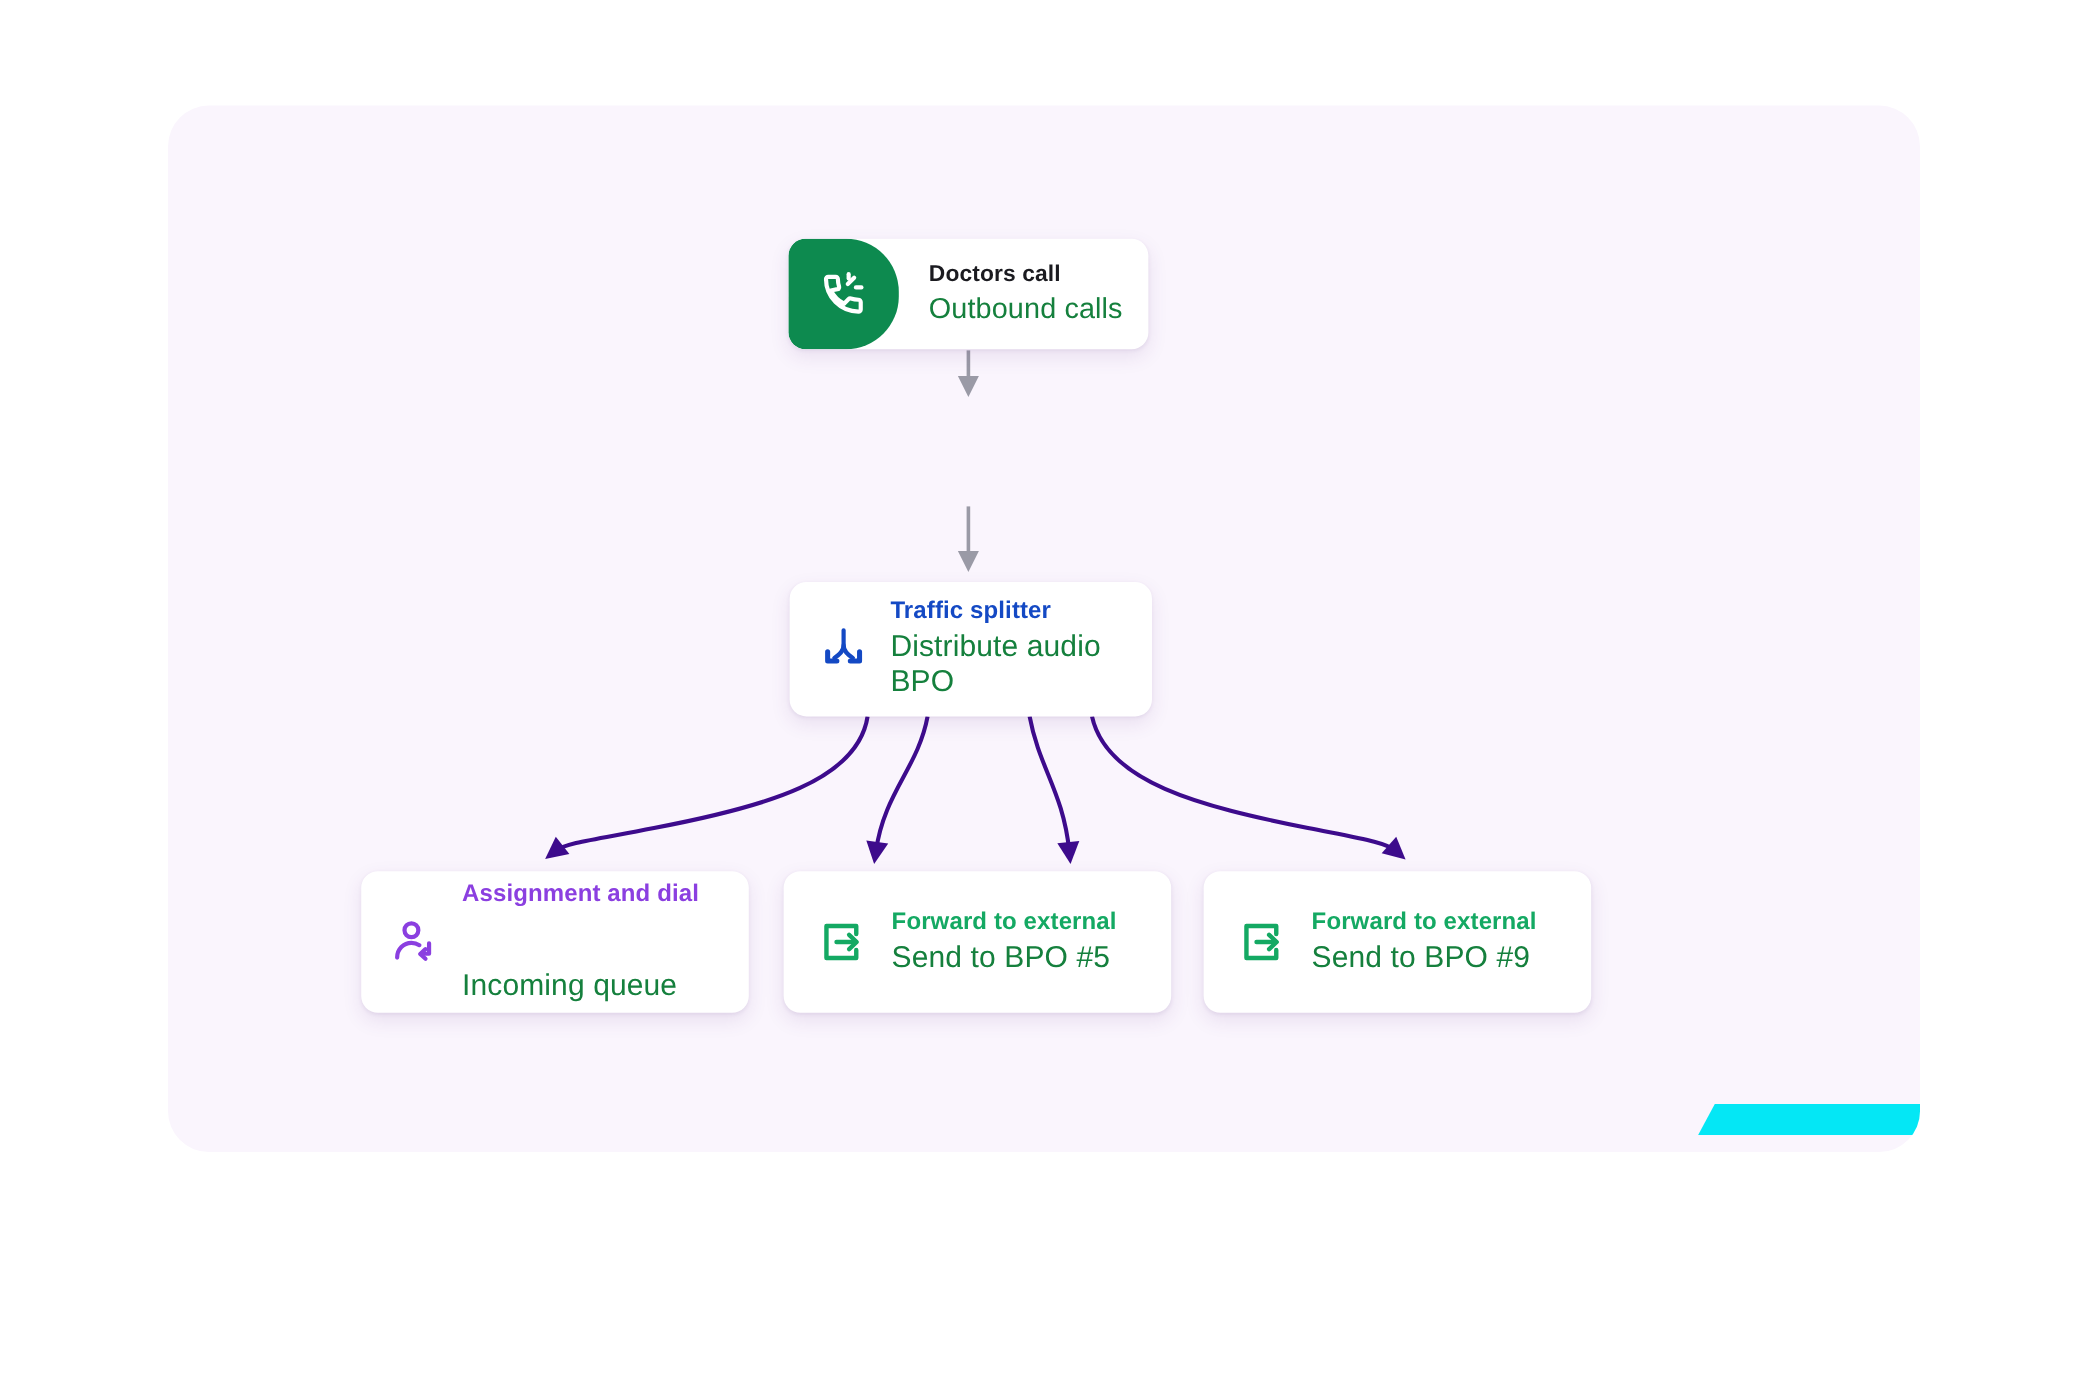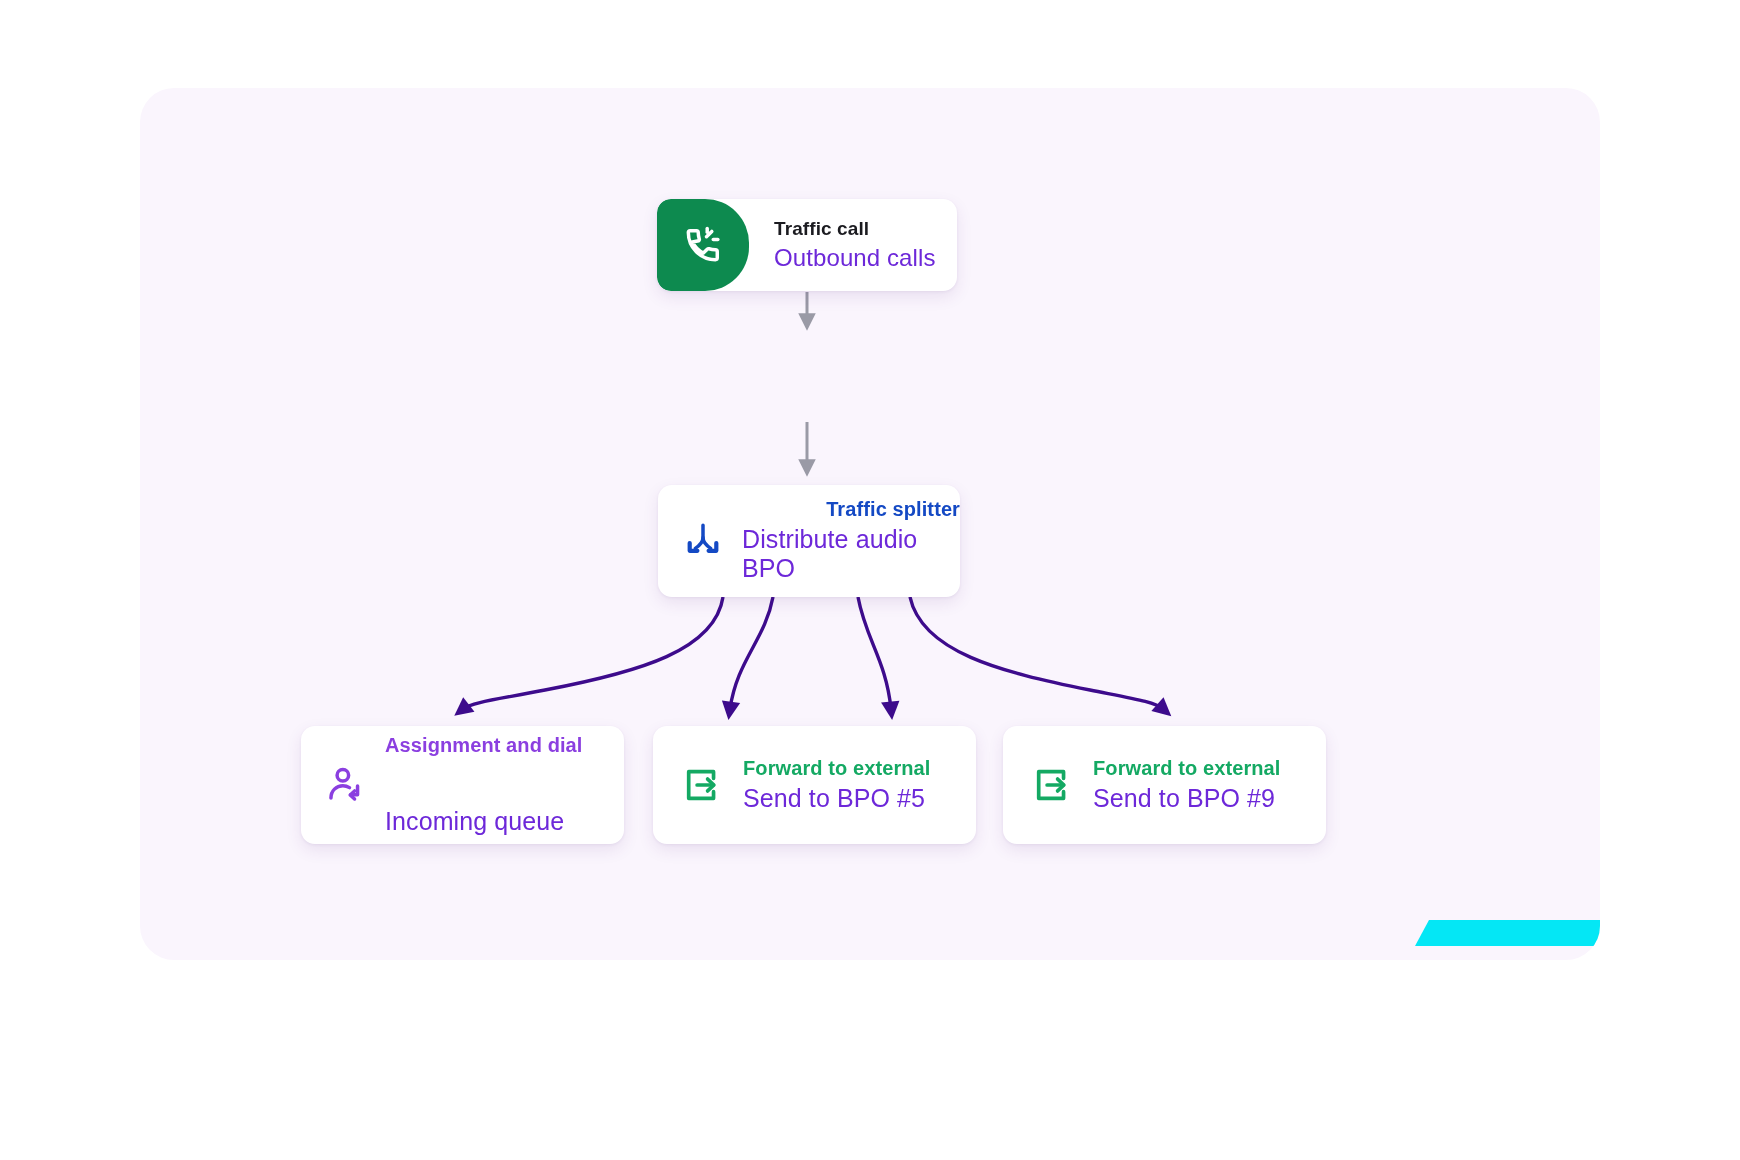--- a/index.html
+++ b/index.html
@@ -82,21 +82,21 @@
   .node-kicker {
     font-size: 20px;
     font-weight: 700;
     letter-spacing: 0.1px;
     margin-bottom: 3px;
   }
 
   .node-title {
     font-size: 25px;
     font-weight: 400;
-    color: #6d28d9;
+    color: #15803d;
     letter-spacing: 0.1px;
   }
 
   
   #node-incoming {
     left: 657px;
     top: 199px;
     width: 300px;
     height: 92px;
     padding: 0;
@@ -137,21 +137,21 @@
 
   
   #node-splitter {
     left: 658px;
     top: 485px;
     width: 302px;
     height: 112px;
     padding-left: 24px;
   }
   #node-splitter .node-text { padding-left: 18px; }
-  #node-splitter .node-kicker { color: #1449c4; text-align: right; }
+  #node-splitter .node-kicker { color: #1449c4; }
 
   
   #node-doctors {
     left: 301px;
     top: 726px;
     width: 323px;
     height: 118px;
     padding-left: 24px;
   }
   #node-doctors .node-text { padding-left: 18px; gap: 46px; }
@@ -214,21 +214,21 @@
       <span class="node-icon">
         <svg width="44" height="44" viewBox="0 0 24 24" fill="none" stroke="#ffffff" stroke-width="1.9" stroke-linecap="round" stroke-linejoin="round">
           <path d="M6.2 10.4c1.3 2.6 3.4 4.7 6 6l2.1-2.1c.26-.26.64-.35.98-.24 1.1.36 2.28.56 3.5.56.55 0 1 .45 1 1V19c0 .55-.45 1-1 1C10.6 20 4 13.4 4 5.2c0-.55.45-1 1-1h3.4c.55 0 1 .45 1 1 0 1.2.2 2.4.56 3.5.11.34.03.72-.24.98L6.2 10.4z"></path>
           <path d="M16.8 4.6 L13.9 7.5"></path>
           <path d="M17.6 9.0 L20.1 9.0"></path>
           <path d="M14.3 3.0 L14.3 5.0"></path>
         </svg>
       </span>
     </div>
     <div class="node-text">
-      <span class="node-kicker">Traffic call</span>
+      <span class="node-kicker">Doctors call</span>
       <span class="node-title">Outbound calls</span>
     </div>
   </div>
 
 
   <div class="node" id="node-splitter">
     <span class="node-icon">
       <svg width="42" height="42" viewBox="0 0 24 24" fill="none" stroke="#1449c4" stroke-width="2" stroke-linecap="round" stroke-linejoin="round">
         <path d="M12 3 L12 10 C12 13 10 14.6 7.6 16.2"></path>
         <path d="M12 10 C12 13 14 14.6 16.4 16.2"></path>

